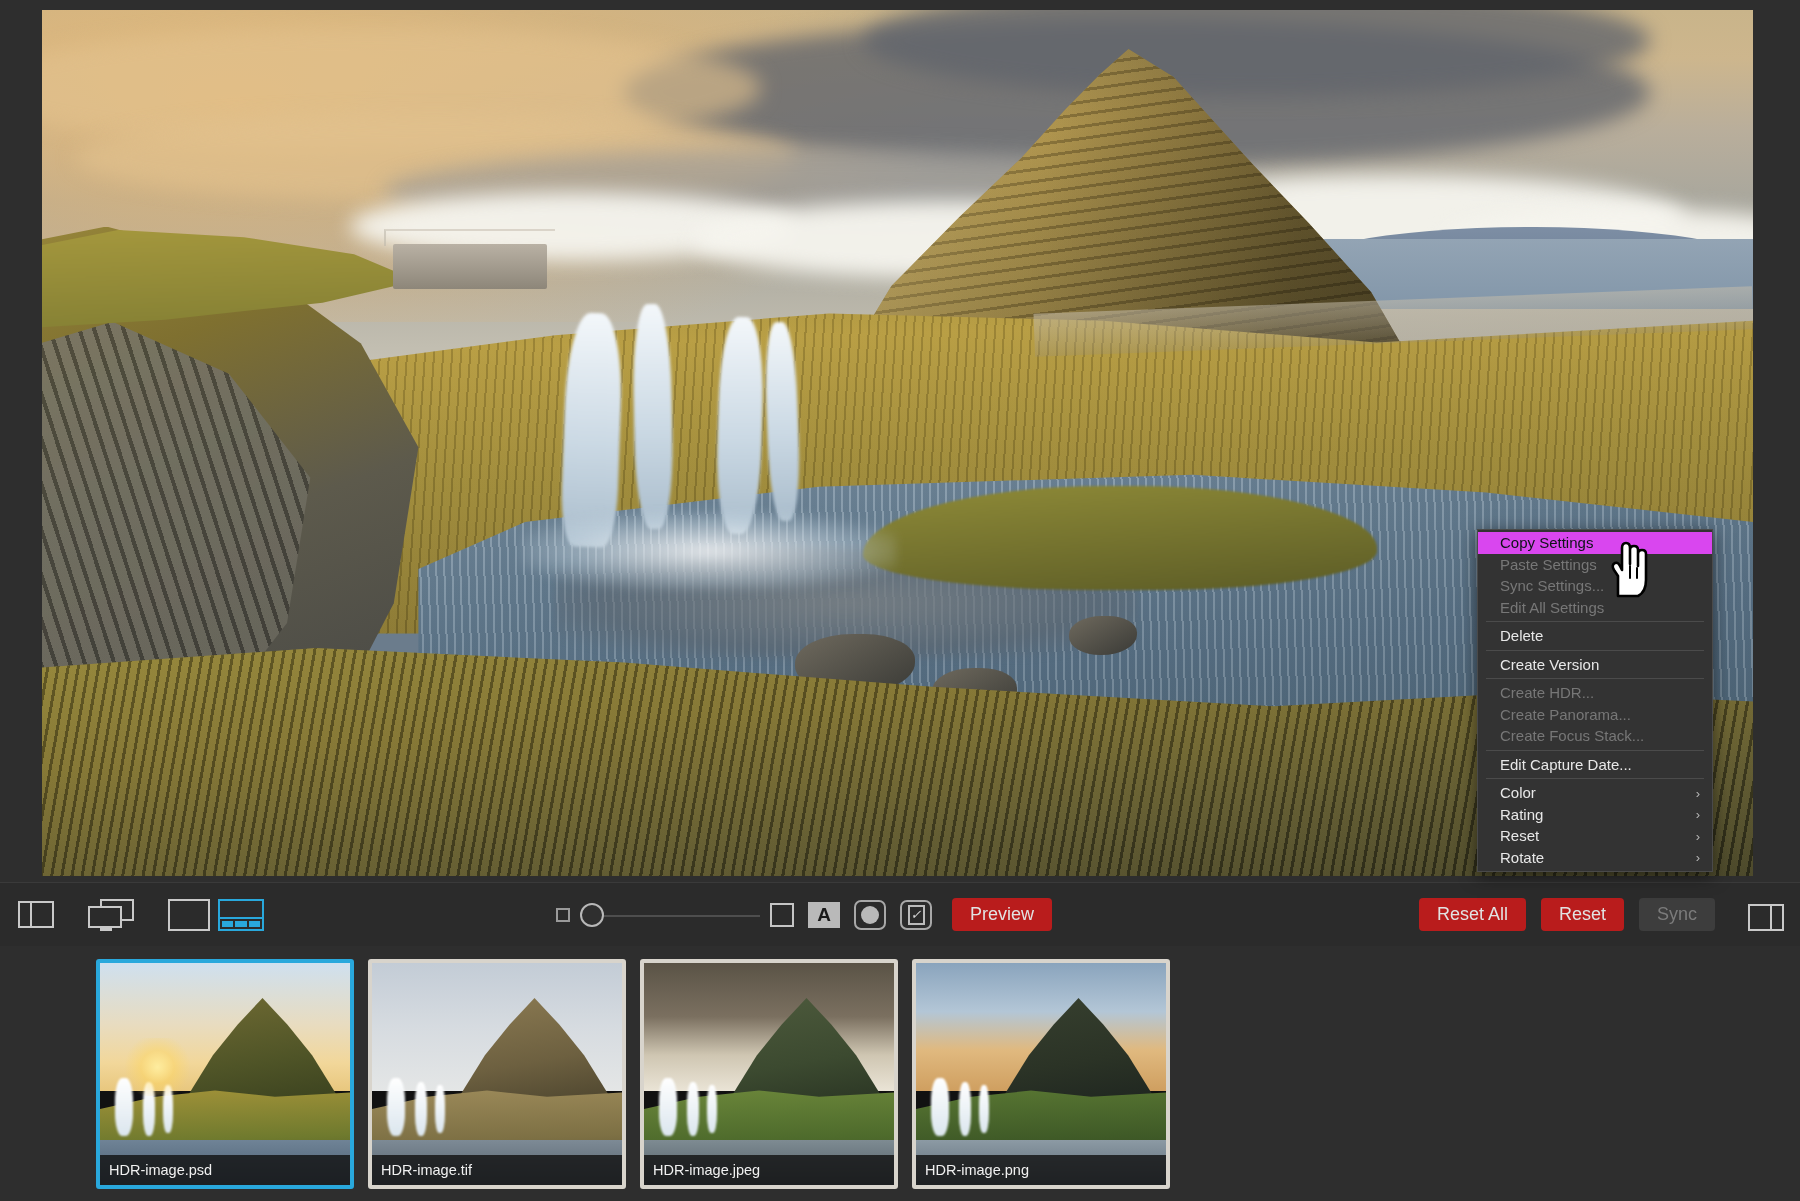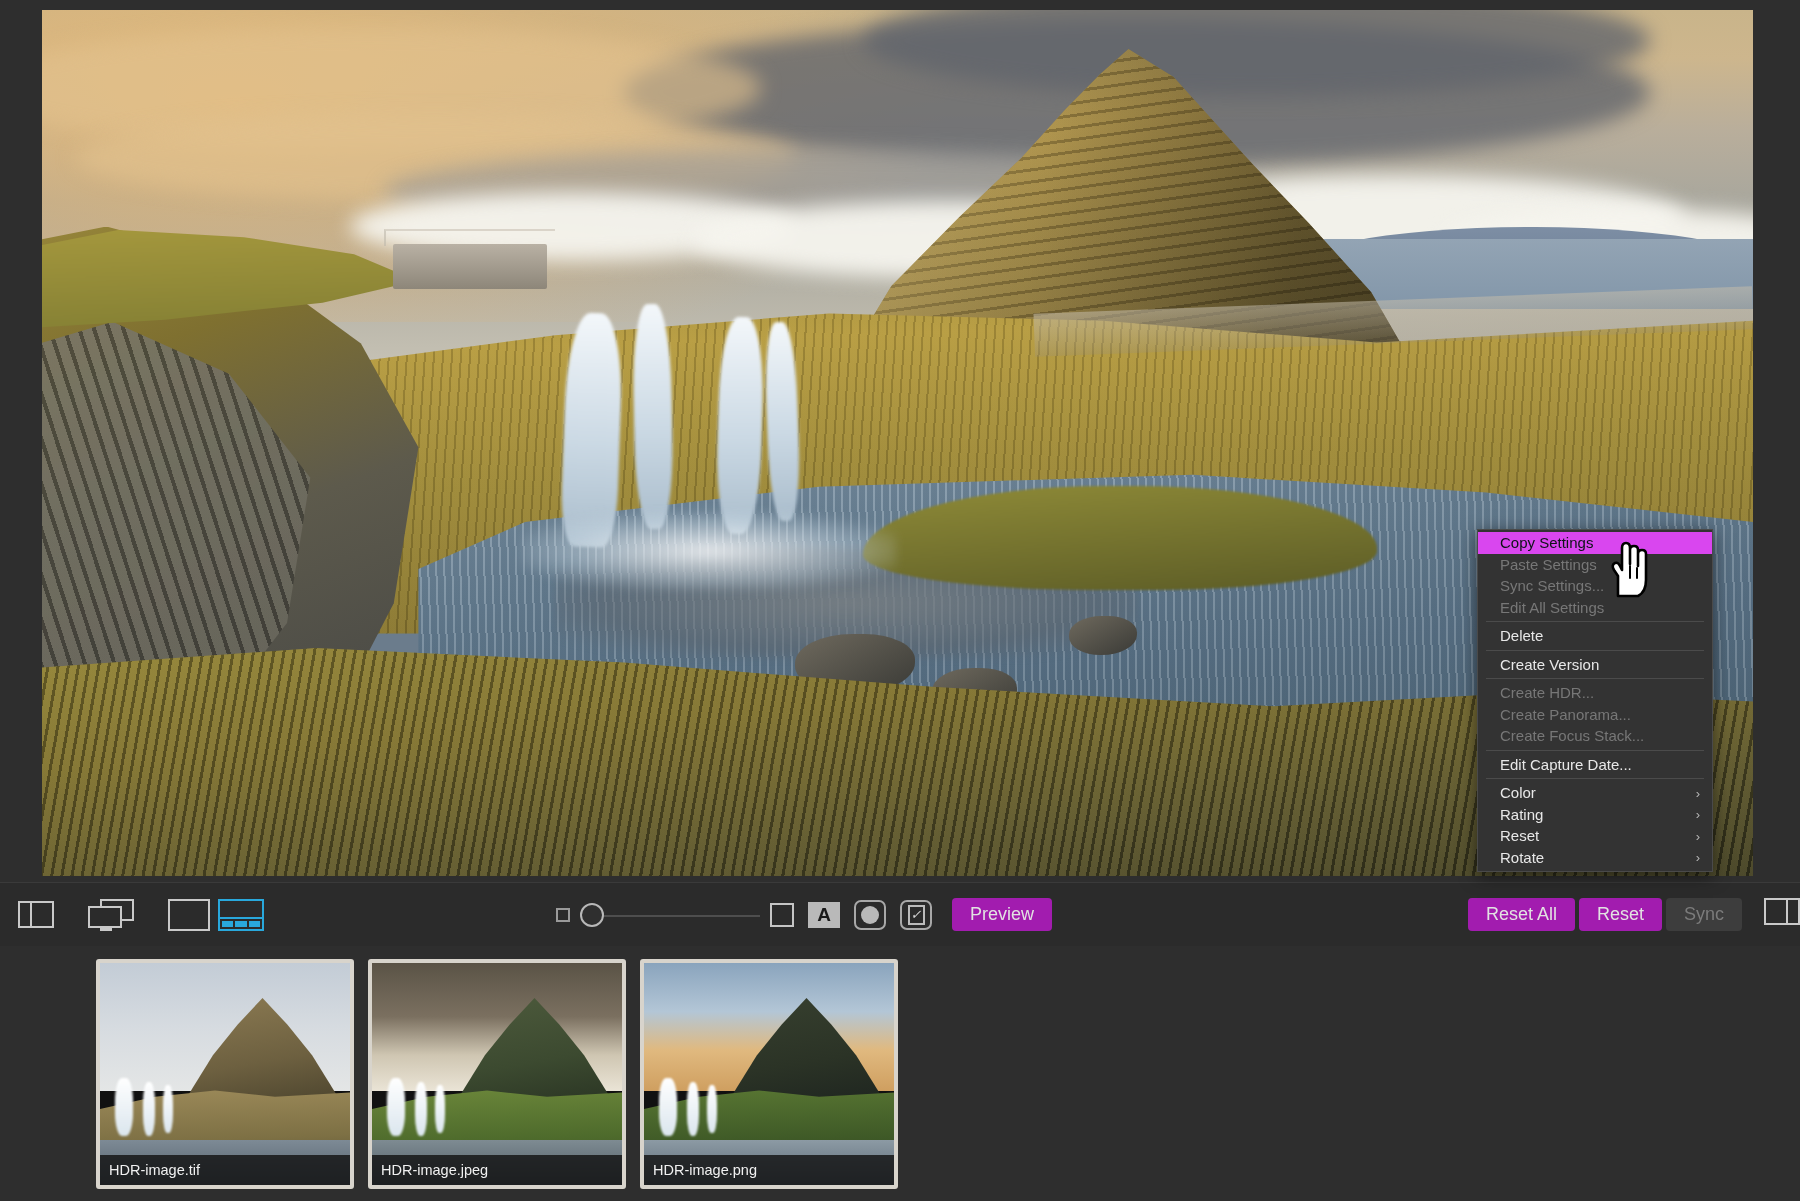--- a/index.html
+++ b/index.html
@@ -202,21 +202,21 @@
 
   
   #toolbar {
     position:absolute; left:0; top:882px; width:1800px; height:64px;
     background:#2b2b2b;
     border-top:1px solid #3a3a3a;
     display:flex; align-items:center;
   }
   .tb-left { position:absolute; left:18px; display:flex; align-items:center; gap:34px; }
   .tb-center { position:absolute; left:556px; display:flex; align-items:center; gap:0; }
-  .tb-right { position:absolute; right:0; display:flex; align-items:flex-start; gap:4px; }
+  .tb-right { position:absolute; right:16px; display:flex; align-items:flex-end; gap:15px; }
 
   .icn { display:inline-flex; align-items:center; justify-content:center; cursor:pointer; }
 
   .sq-split { width:36px; height:27px; border:2px solid #c9c9c9; display:flex; }
   .sq-split i { display:block; width:12px; height:100%; border-right:2px solid #c9c9c9; }
 
   .win-stack { position:relative; width:46px; height:32px; }
   .win-stack i:nth-child(1){ position:absolute; right:0; top:0; width:34px; height:22px; border:2px solid #c9c9c9; }
   .win-stack i:nth-child(2){ position:absolute; left:0; bottom:3px; width:34px; height:22px; border:2px solid #c9c9c9; background:#2b2b2b; }
   .win-stack i:nth-child(3){ position:absolute; left:12px; bottom:0; width:12px; height:3px; background:#c9c9c9; }
@@ -252,21 +252,21 @@
     display:flex; align-items:center; justify-content:center; margin-left:14px;
   }
   .ibox-check i {
     width:17px; height:20px; border:2px solid #bcbcbc;
     display:flex; align-items:center; justify-content:center;
     font-size:13px; color:#d4d4d4; line-height:1;
   }
 
   .btn {
     height:33px; padding:0 18px;
-    background:#a21caf; color:#e2e2e2;
+    background:#b91c1c; color:#e2e2e2;
     border:none; border-radius:4px;
     font-size:18px; font-family:"Liberation Sans", sans-serif;
     display:flex; align-items:center; justify-content:center;
     cursor:pointer;
   }
   .btn.preview { margin-left:20px; }
   .btn.disabled { background:#3d3d3d; color:#7b7b7b; cursor:default; }
 
   .sq-rightpanel { width:36px; height:27px; border:2px solid #c9c9c9; display:flex; justify-content:flex-end; }
   .sq-rightpanel i { display:block; width:12px; height:100%; border-left:2px solid #c9c9c9; }
@@ -484,20 +484,33 @@
       <button class="btn disabled">Sync</button>
       <span class="icn" style="margin-left:18px;">
         <span class="sq-rightpanel">
             <i></i>
           </span>
       </span>
     </div>
   </div>
 
   <div id="filmstrip">
+      <div class="thumb selected">
+        <div class="tscene">
+          <div class="t-sky" style="background:linear-gradient(180deg,#cfe0ef 0%,#e8dcc0 48%,#f2d79a 78%,#e8c77e 100%)"></div>
+          <div class="t-mtn" style="background:linear-gradient(170deg,#6f6a33,#4f5427 60%,#3b421f)"></div>
+          <div class="t-ground" style="background:linear-gradient(178deg,#a8953a,#6f7a2e 55%,#3d4a24);clip-path:polygon(0 26%,22% 14%,46% 8%,70% 14%,100% 10%,100% 100%,0 100%)"></div>
+          <div class="t-water" style="background:linear-gradient(180deg,#6f8396,#4a5d70)"></div>
+          <div class="t-fall" style="left:6%;top:52%;width:7%;height:26%"></div>
+          <div class="t-fall" style="left:17%;top:54%;width:5%;height:24%"></div>
+          <div class="t-fall" style="left:25%;top:55%;width:4%;height:22%"></div>
+          <div class="t-glow"></div>
+        </div>
+        <div class="tlabel">HDR-image.psd</div>
+      </div>
       <div class="thumb">
         <div class="tscene">
           <div class="t-sky" style="background:linear-gradient(180deg,#c3ccd6 0%,#d6dbe0 50%,#e4e6e6 100%)"></div>
           <div class="t-mtn" style="background:linear-gradient(170deg,#8b7a52,#6d6040 60%,#4e462f)"></div>
           <div class="t-ground" style="background:linear-gradient(178deg,#a08d5c,#7d7044 55%,#4a4630);clip-path:polygon(0 26%,22% 14%,46% 8%,70% 14%,100% 10%,100% 100%,0 100%)"></div>
           <div class="t-water" style="background:linear-gradient(180deg,#7d8a95,#535f6b)"></div>
           <div class="t-fall" style="left:6%;top:52%;width:7%;height:26%"></div>
           <div class="t-fall" style="left:17%;top:54%;width:5%;height:24%"></div>
           <div class="t-fall" style="left:25%;top:55%;width:4%;height:22%"></div>
         </div>

